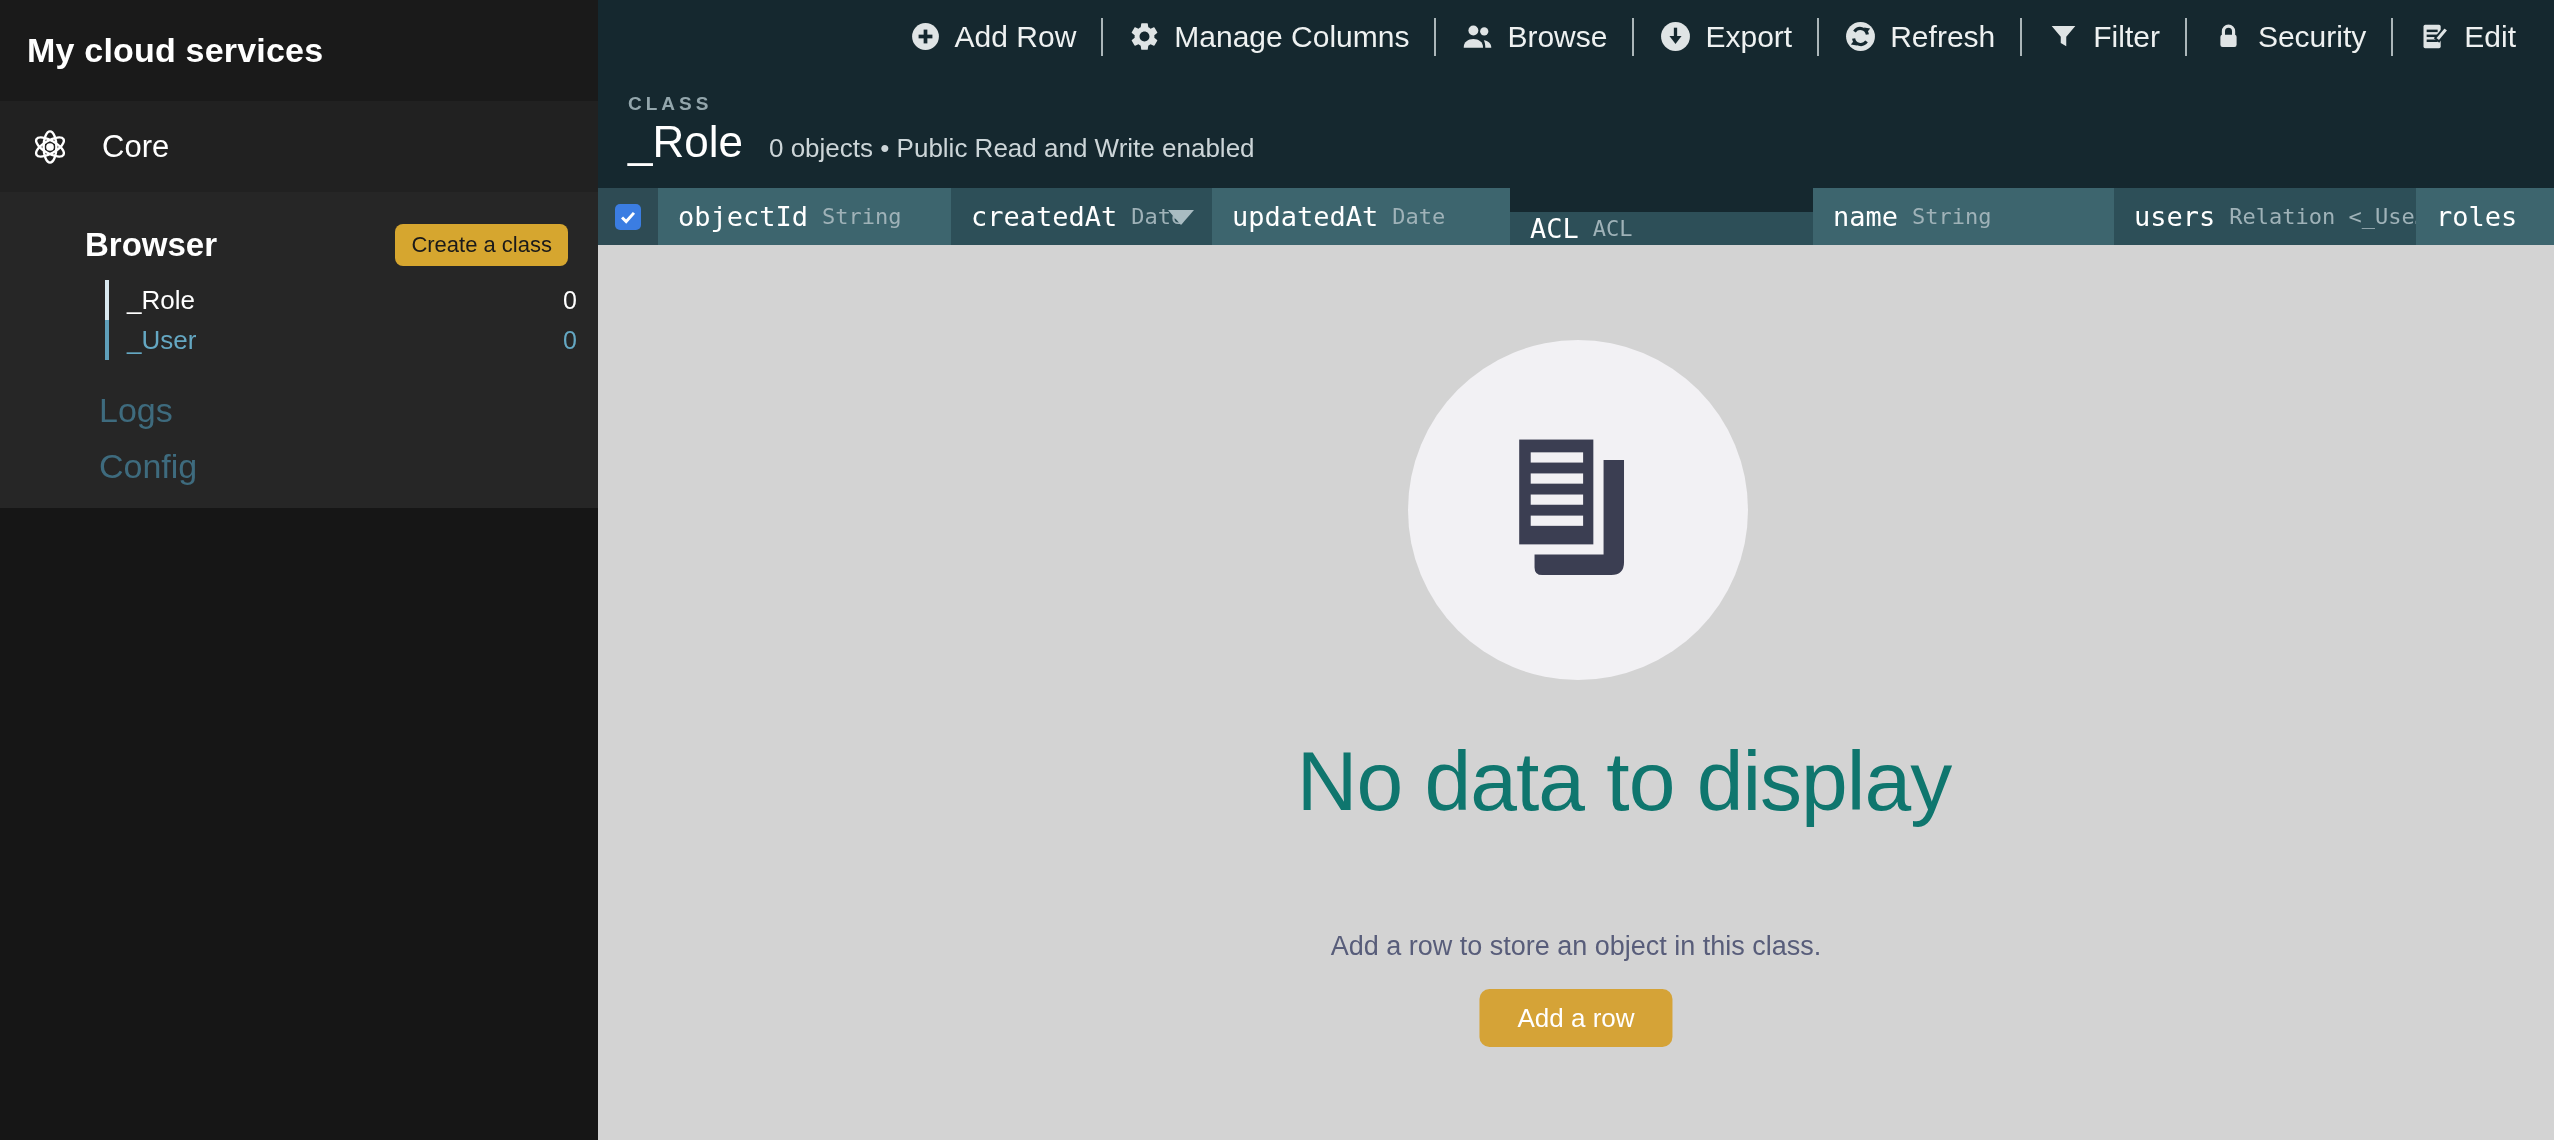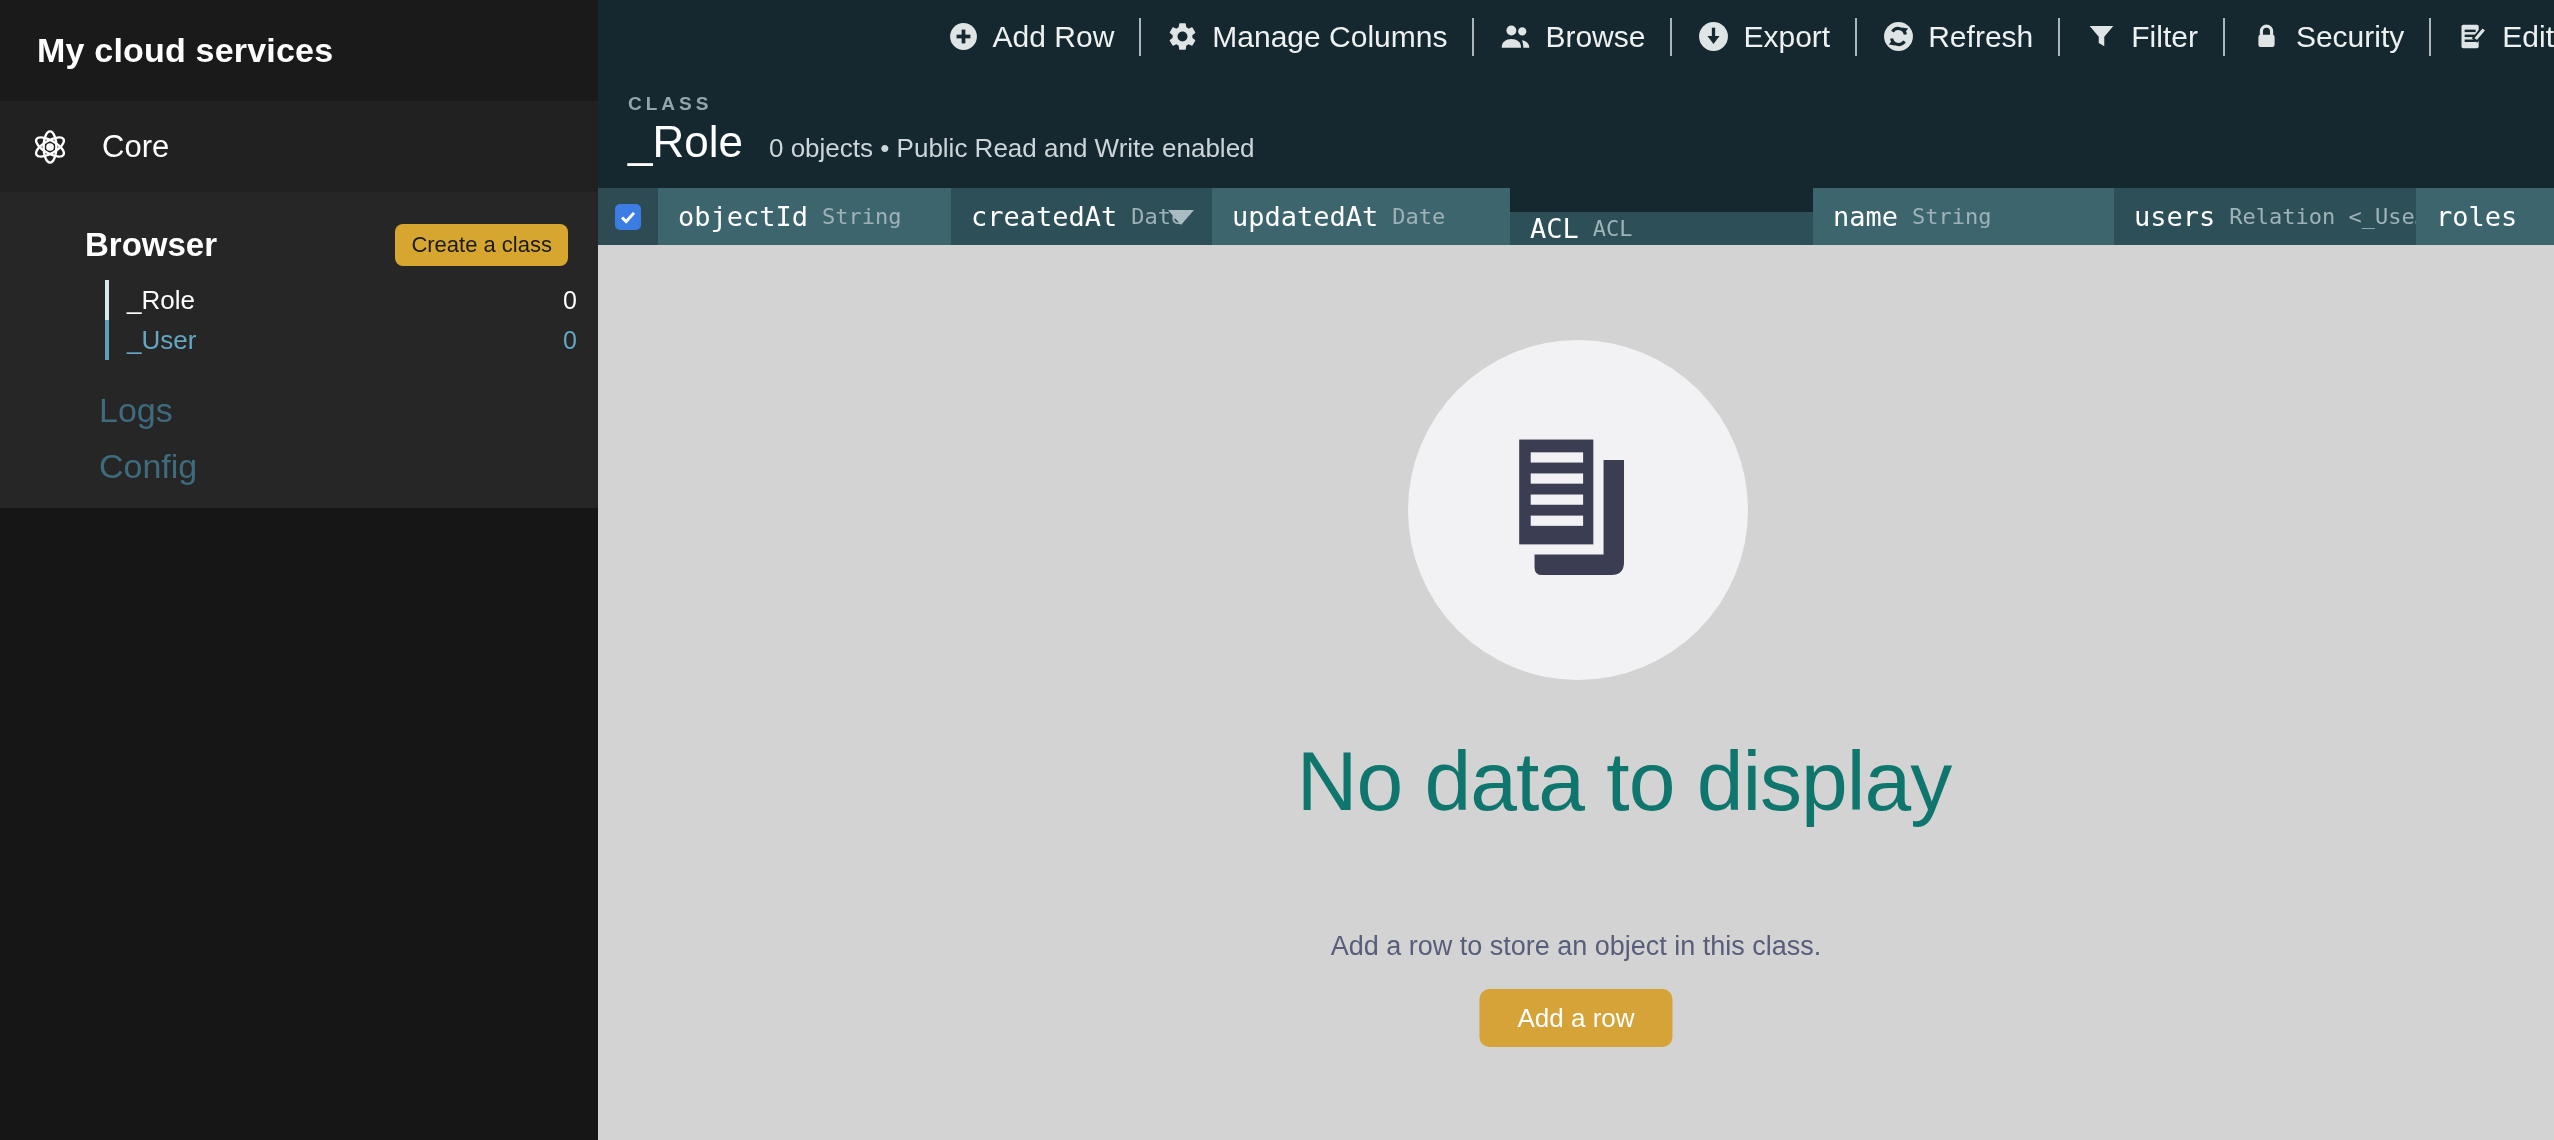--- a/index.html
+++ b/index.html
@@ -12,21 +12,21 @@
   }
   .hidden-defs { position:absolute; width:0; height:0; overflow:hidden; }
 
   
   .sidebar {
     position:absolute; left:0; top:0; width:598px; height:1140px;
     background:#161616; color:#fff; z-index:5;
   }
   .sidebar-header {
     height:101px; background:#1a1a1a; display:flex; align-items:center;
-    padding-left:37px;
+    padding-left:27px;
   }
   .sidebar-title { font-size:34px; font-weight:bold; color:#fff; letter-spacing:.2px; }
   .app-row {
     height:91px; background:#212121; display:flex; align-items:center;
     gap:30px; padding-left:28px; cursor:pointer;text-align:right;
   }
   .app-row .app-label { font-size:31px; color:#fff; }
   .browser-section { background:#262626; height:316px; padding-top:32px; }
   .browser-head {
     display:flex; align-items:center; justify-content:space-between;
@@ -49,21 +49,21 @@
   .side-links { margin:30px 0 0 99px; }
   .side-link {
     font-size:34px; color:#3e6b7e; line-height:40px; margin-bottom:16px;
     cursor:pointer;
   }
 
   
   .topbar {
     position:absolute; left:598px; top:0; width:1956px; height:73px;
     background:#15282f; display:flex; align-items:center;
-    justify-content:flex-end; 
+    justify-content:flex-end; padding-right:38px;
   }
   .tb-item {
     display:flex; align-items:center; gap:13px; color:#eef1f1;
     font-size:30px; cursor:pointer; white-space:nowrap;
   }
   .tb-item svg { display:block; }
   .tb-sep {
     width:2px; height:38px; background:rgba(222,230,232,.75);
     margin:0 25px; flex:none;
   }

